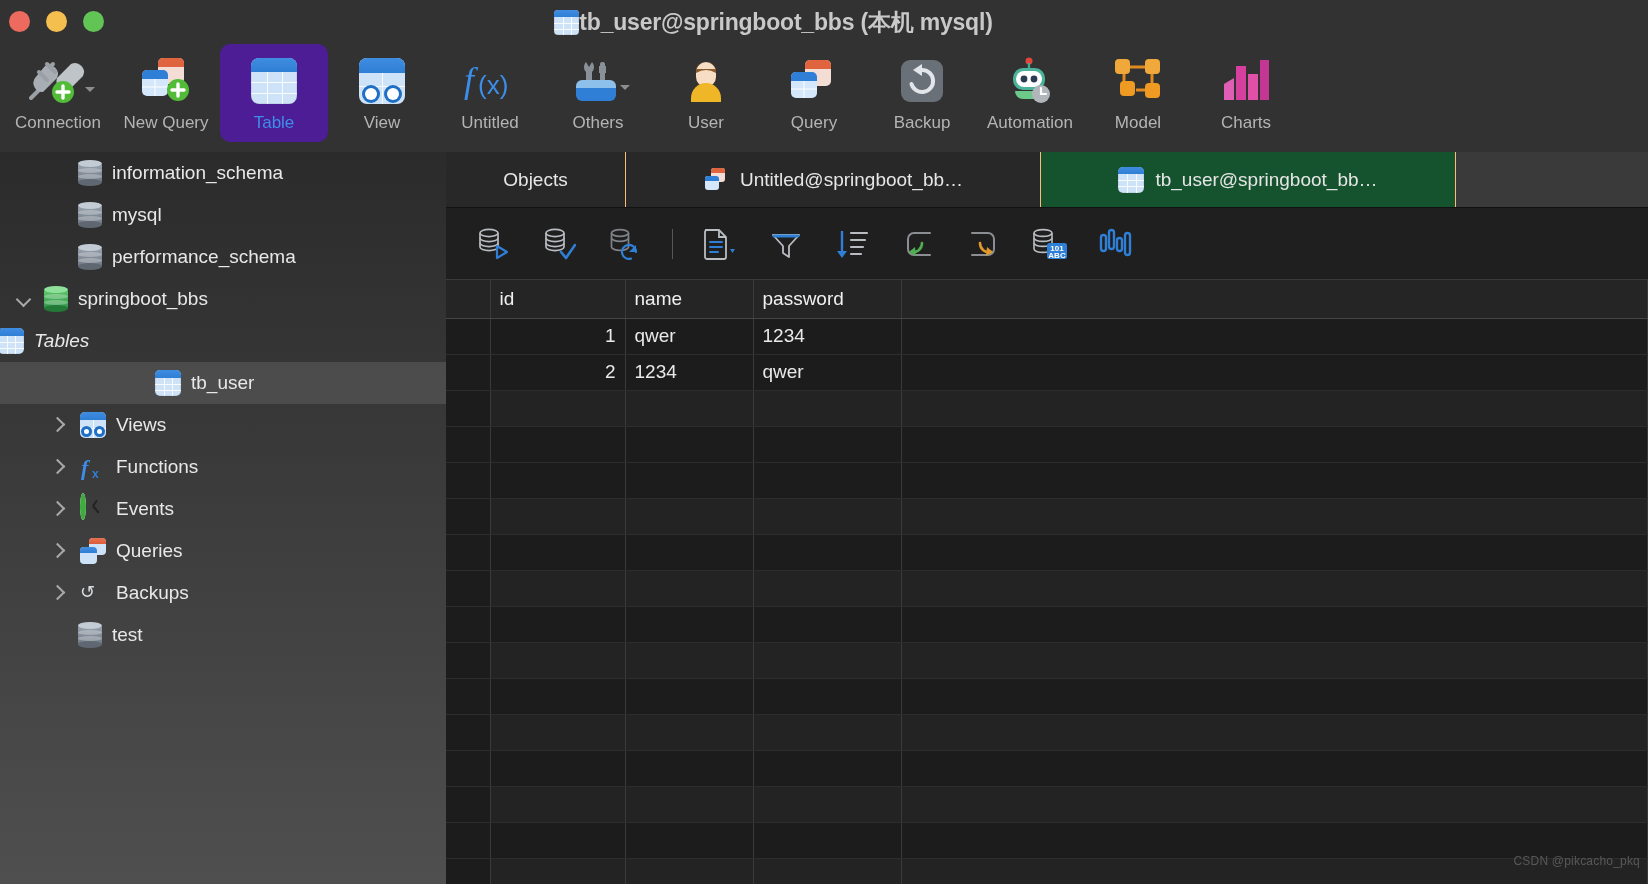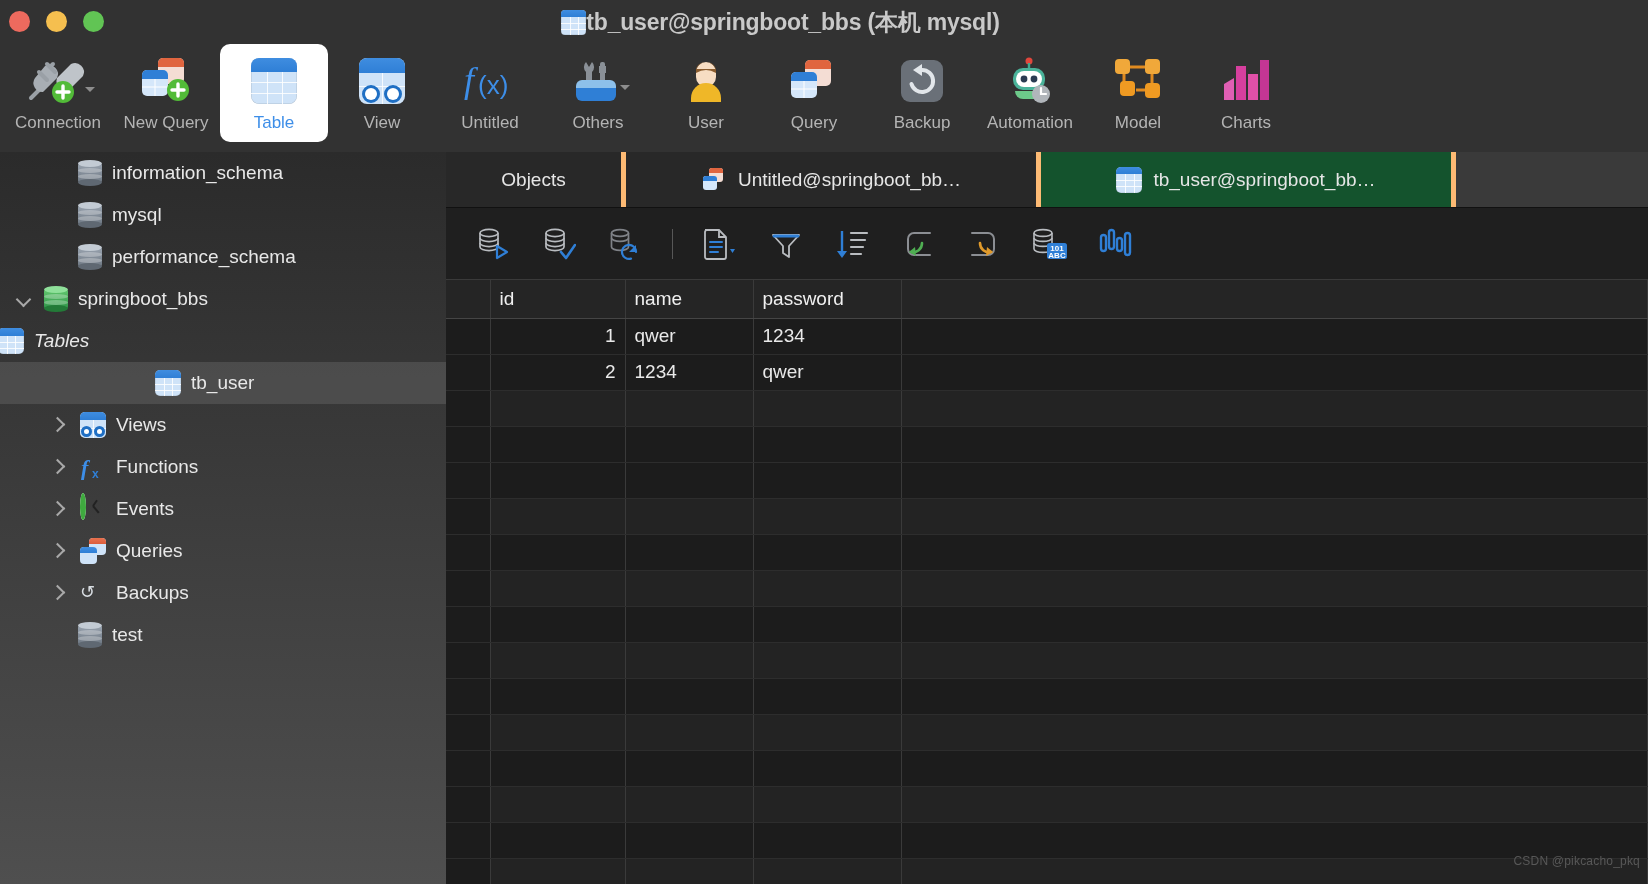--- a/index.html
+++ b/index.html
@@ -17,21 +17,21 @@
     background: #323232;
   }
   .traffic {
     position: absolute; top: 11px; display: flex; gap: 16px; left: 9px;
   }
   .light { width: 21px; height: 21px; border-radius: 50%; }
   .light.red { background: #ed6a5e; }
   .light.yellow { background: #f5bf4f; }
   .light.green { background: #61c454; }
   #title-wrap {
-    position: absolute; left: 11px; top: 0; width: 1479px; height: 44px;
+    position: absolute; left: 4px; top: 0; width: 1479px; height: 44px;
     display: flex; align-items: center; justify-content: center;
     gap: 0; padding-left: 60px;
   }
   #title-text {
     font-size: 23px; font-weight: bold; color: #c9c9c9;
     letter-spacing: -0.2px; white-space: nowrap;
   }
 
   
   .ic-table {
@@ -50,21 +50,21 @@
     position: absolute; left: 0; top: 44px; width: 1648px; height: 108px;
     background: #323232;
     display: flex; align-items: flex-start; padding-left: 4px;
   }
   .tb-item {
     width: 108px; height: 98px; border-radius: 10px;
     display: flex; flex-direction: column; align-items: center;
     justify-content: flex-start; padding-top: 12px; gap: 7px;
     position: relative; cursor: default;
   }
-  .tb-item.active { background: #ffffff; }
+  .tb-item.active { background: #4c1d95; }
   .tb-ico { height: 50px; display: flex; align-items: center; justify-content: center; position: relative; }
   .tb-label { font-size: 17px; color: #b4b4b4; white-space: nowrap; }
   .tb-item.active .tb-label { color: #3d8ee8; }
   .caret {
     position: absolute; right: -14px; bottom: 10px;
     width: 0; height: 0; border-left: 5px solid transparent;
     border-right: 5px solid transparent; border-top: 5px solid #8d8d8d;
   }
 
   
@@ -186,21 +186,21 @@
     width: 1202px; height: 732px; background: #1e1e1e;
   }
 
   #tabstrip {
     height: 56px; background: #282828; display: flex; align-items: stretch;
     border-bottom: 1px solid #111;
   }
   .tab {
     display: flex; align-items: center; justify-content: center; gap: 11px;
     font-size: 19px; color: #e6e6e6; position: relative;
-    border-right: 5px solid #fdba74; padding: 0 16px;
+    border-right: 1px solid #fdba74; padding: 0 16px;
   }
   .tab.objects { width: 180px; }
   .tab.doc { width: 415px; }
   .tab.active { background: #14532d; }
   .tab-filler { flex: 1; background: #3a3a3a; }
 
   #gridtoolbar {
     height: 72px; background: #1f1f1f;
     display: flex; align-items: center; gap: 0px; padding-left: 14px;
     border-bottom: 1px solid #3a3a3a;

